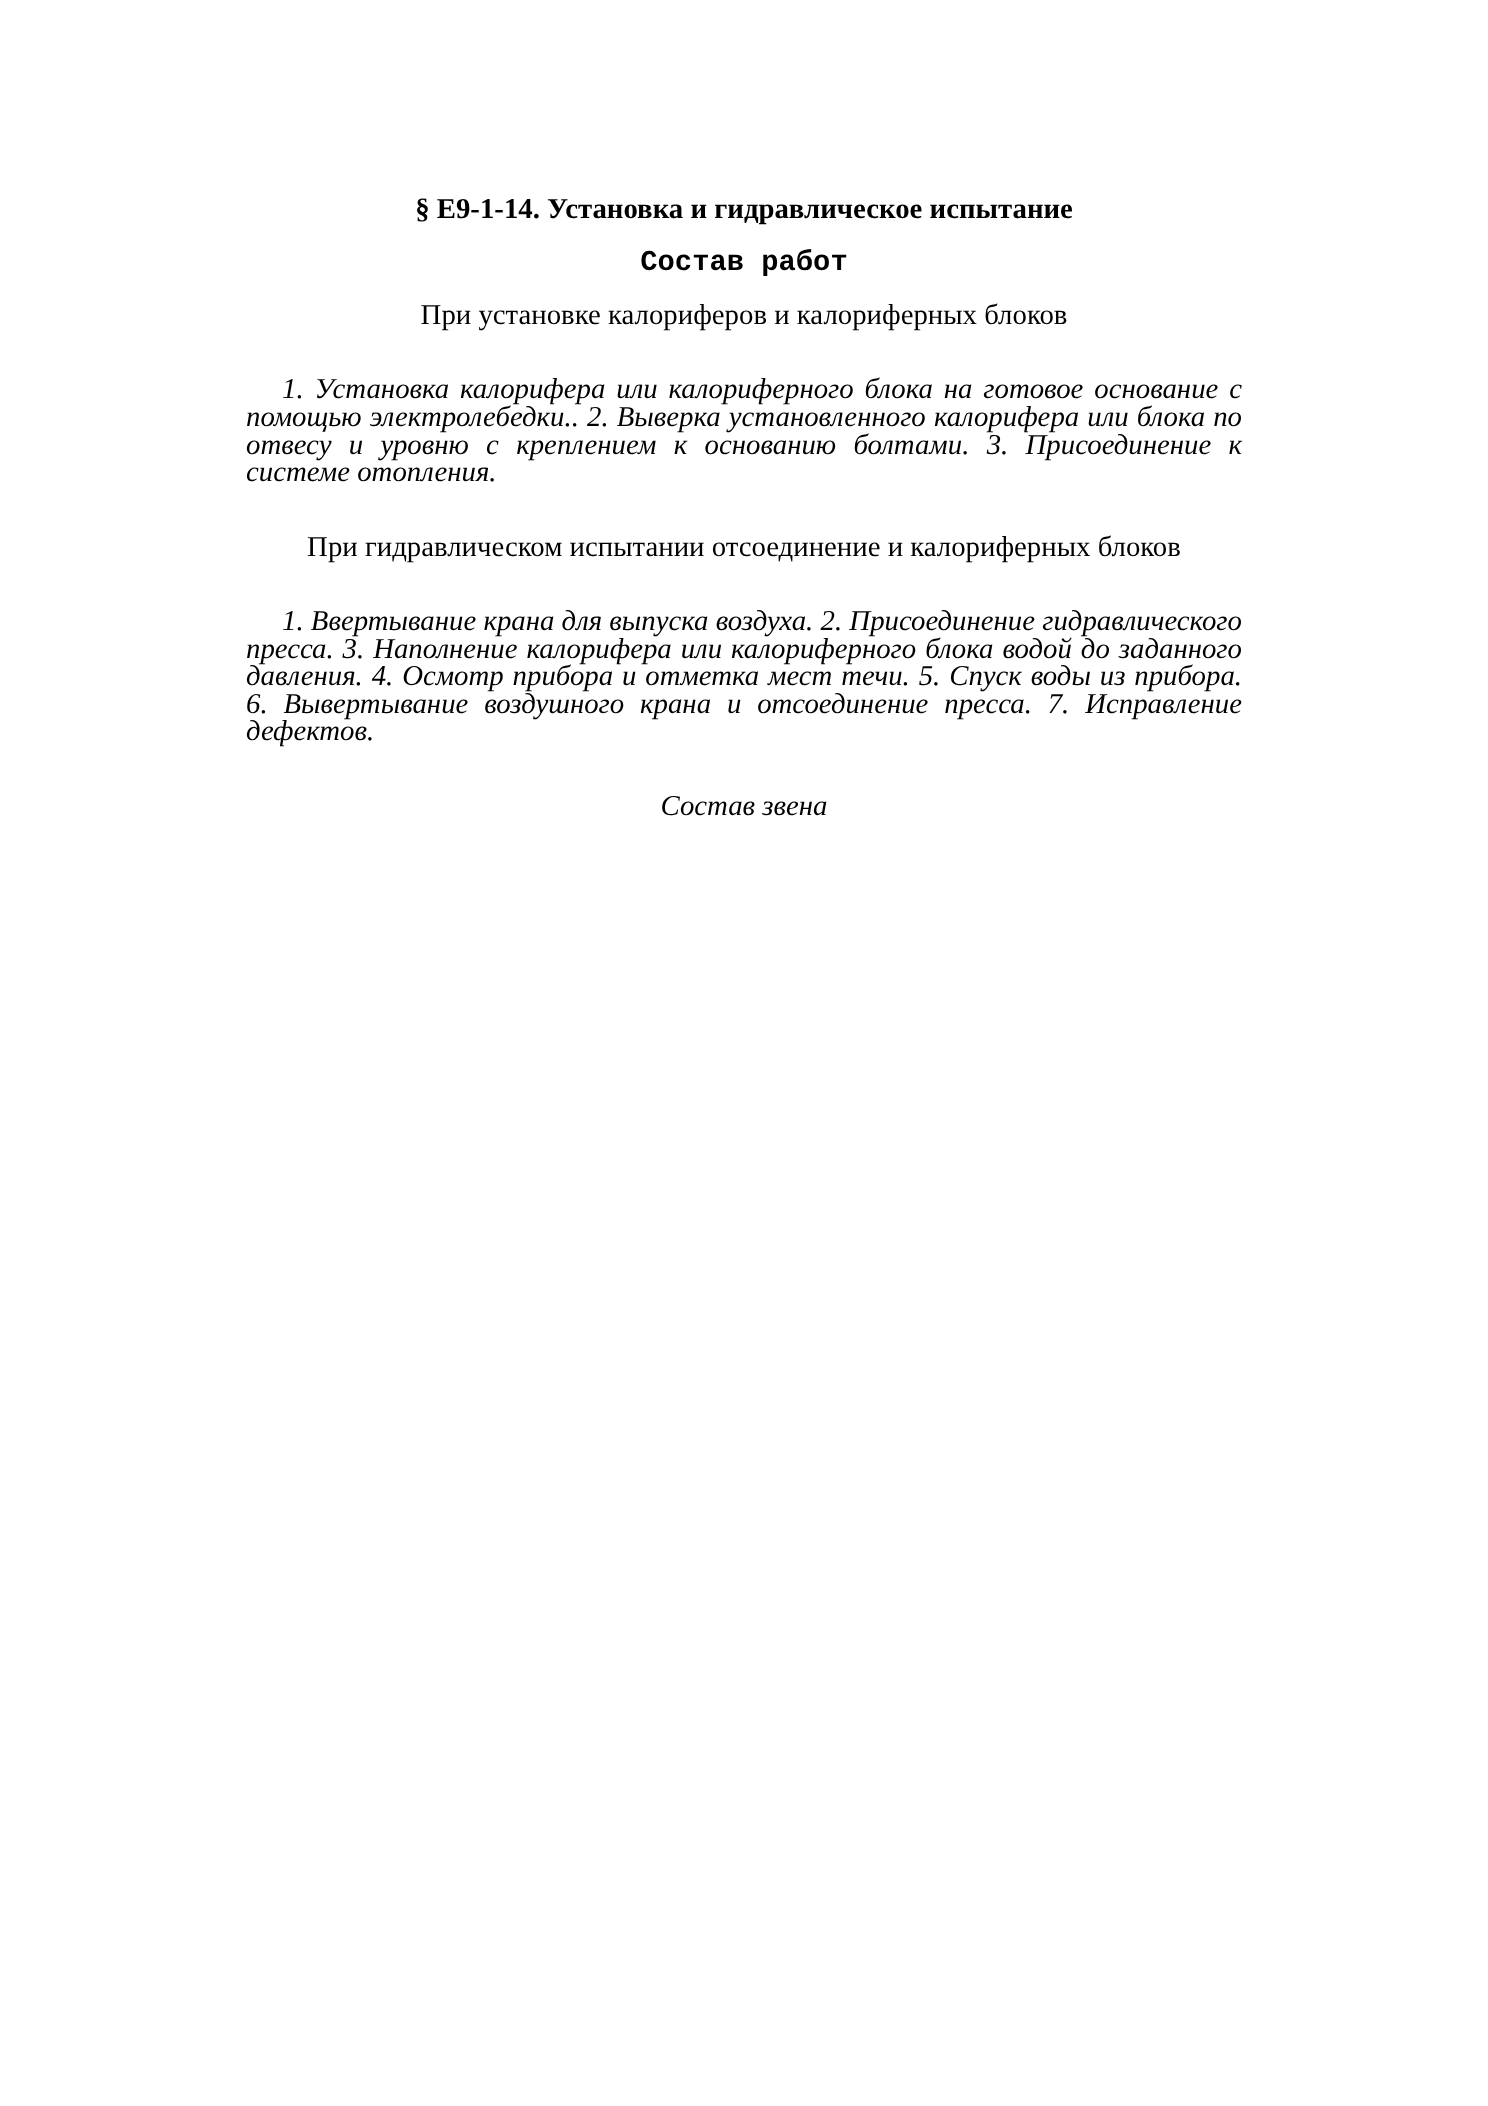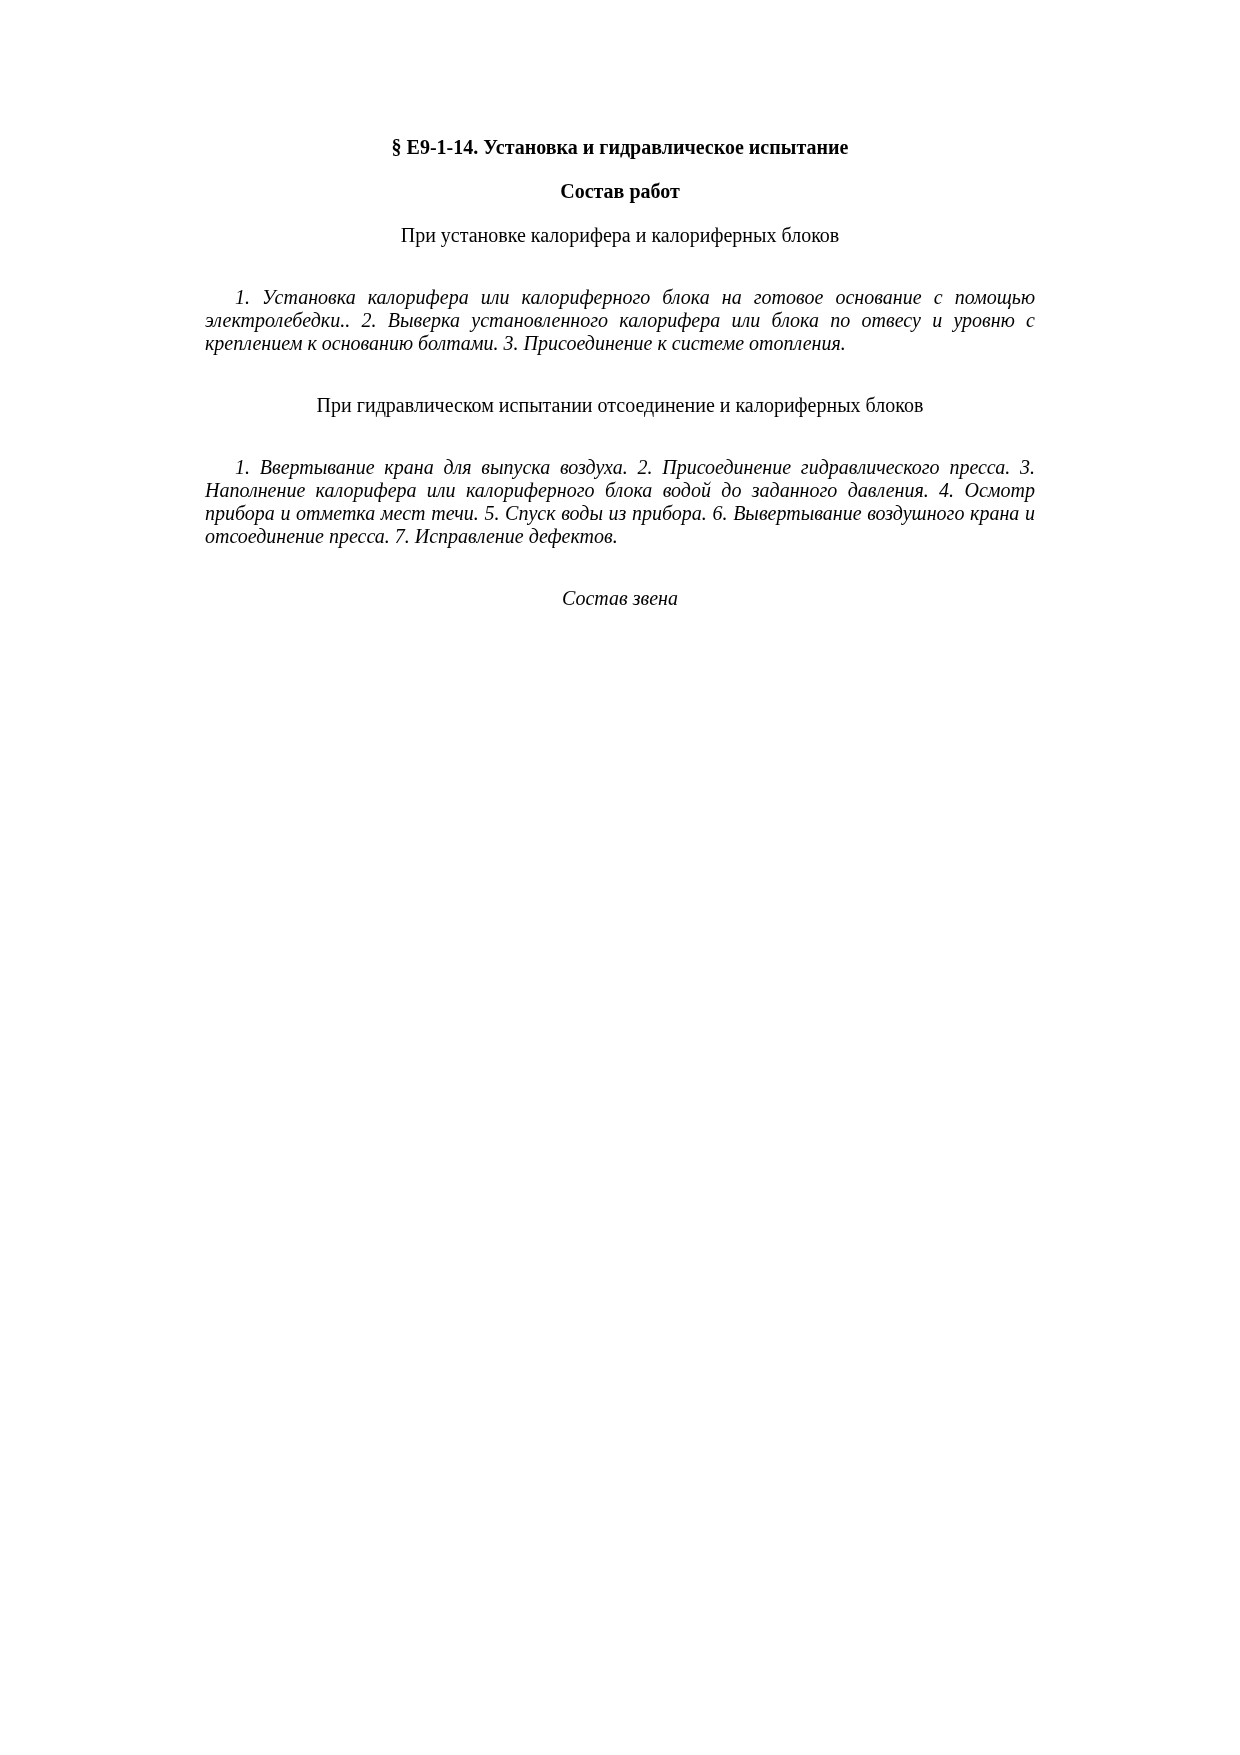--- a/index.html
+++ b/index.html
@@ -1,35 +1,35 @@
 <!DOCTYPE html>
 <html><head>
 <meta charset="utf-8">
 <style>
   html, body { margin: 0; padding: 0; background: #ffffff; }
   body { width: 1240px; height: 1755px; position: relative; font-family: "Liberation Serif", serif; color: #000; }
-  .page { position: absolute; left: 189px; top: 136px; width: 862px; font-size: 20px; line-height: 23px; }
+  .page { position: absolute; left: 189px; top: 164px; width: 862px; font-size: 24px; line-height: 23px; }
   .center { text-align: center; }
   .bold { font-weight: bold; }
   .italic { font-style: italic; }
   .gap { height: 23px; }
   .para { text-align: justify; text-indent: 30px; margin: 16px; font-style: italic; }
   .crew-line { white-space: pre; }
 </style>
 </head>
 <body>
 
 <div class="page">
   <div class="center bold">
     <div>§ Е9-1-14. Установка и гидравлическое испытание</div>
   </div>
   <div class="gap"></div>
-  <div class="center bold" style="margin-top:-2px;">Состав работ</div>
+  <div class="center bold" style="margin-top:-2px;font-family:Liberation Mono, monospace;">Состав работ</div>
   <div class="gap"></div>
-  <div class="center" style="margin-top:-2px;">При установке калорифера и калориферных блоков</div>
+  <div class="center" style="margin-top:-2px;">При установке калориферов и калориферных блоков</div>
   <div class="gap"></div>
   <p class="para">1. Установка калорифера или калориферного блока на готовое основание с помощью электролебедки.. 2. Выверка установленного калорифера или блока по отвесу и уровню с креплением к основанию болтами. 3. Присоединение к системе отопления.</p>
   <div class="gap"></div>
   <div class="center">При гидравлическом испытании отсоединение и калориферных блоков</div>
   <div class="gap"></div>
   <p class="para">1. Ввертывание крана для выпуска воздуха. 2. Присоединение гидравлического пресса. 3. Наполнение калорифера или калориферного блока водой до заданного давления. 4. Осмотр прибора и отметка мест течи. 5. Спуск воды из прибора. 6. Вывертывание воздушного крана и отсоединение пресса. 7. Исправление дефектов.</p>
   <div class="gap"></div>
   <div class="center italic">Состав звена</div>
   <div class="gap"></div>
 </div>

